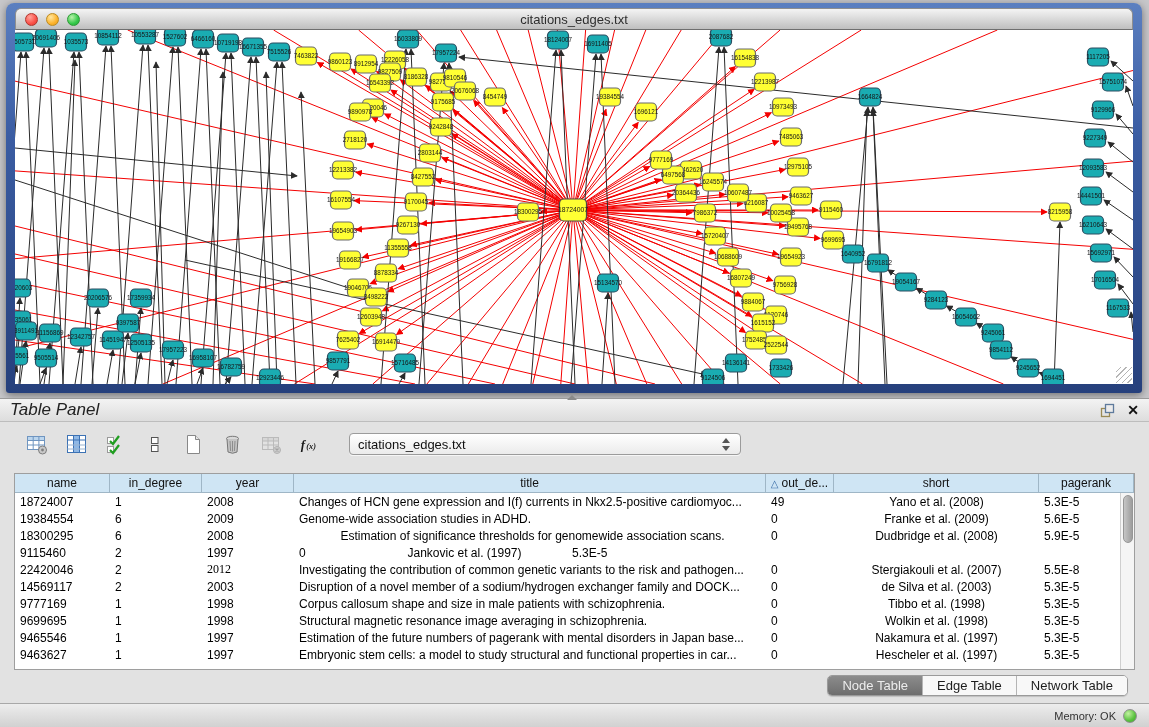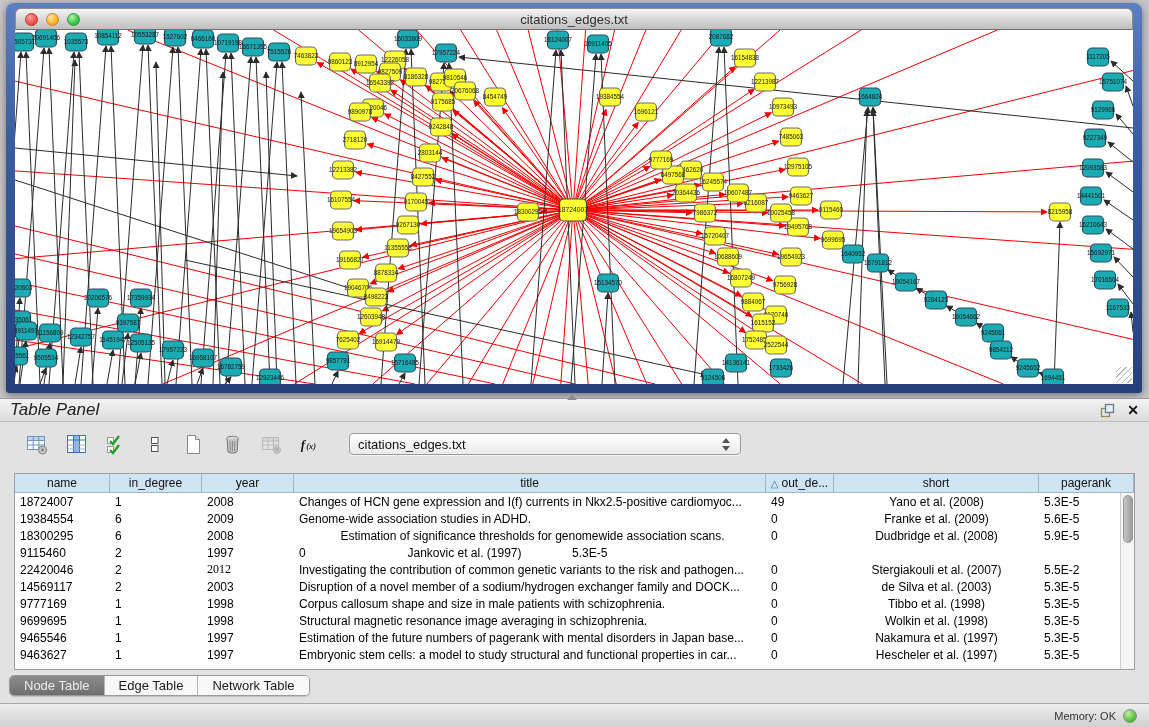--- a/index.html
+++ b/index.html
@@ -58,21 +58,21 @@
     font-size:12px; color:#111; white-space:nowrap; overflow:hidden; }
   .th .sort { color:#3a6ea8; margin-right:3px; font-size:10px; }
   .tbody { flex:1; position:relative; overflow:hidden; background:#fff; padding-right:14px; }
   .tr { display:flex; height:17px; align-items:center; font-size:12px; color:#000; }
   .td { padding-left:5px; white-space:nowrap; overflow:hidden; flex:none; }
   .td.center { text-align:center; padding-left:0; }
   .vscroll { position:absolute; right:0; top:19px; bottom:0; width:14px; background:#f5f5f5; border-left:1px solid #cfcfcf; }
   .vthumb { position:absolute; top:2px; left:1.5px; width:10px; height:48px; border-radius:5px;
     background:linear-gradient(90deg,#c6c6c6,#9d9d9d); border:1px solid #969696; }
 
-  .tabs-row { position:absolute; bottom:7px; left:0; right:12px; display:flex; justify-content:flex-start; }
+  .tabs-row { position:absolute; bottom:7px; left:0; right:12px; display:flex; justify-content:flex-end; }
   .tabs { display:flex; border:1px solid #9a9a9a; border-radius:5px; overflow:hidden;
     background:#fbfbfb; height:21px; box-shadow:0 1px 1px rgba(0,0,0,.15); }
   .tab { padding:0 14px; display:flex; align-items:center; font-size:13px; color:#1c1c1c; border-right:1px solid #b5b5b5; background:#f8f8f8; }
   .tab:last-child { border-right:none; }
   .tab.active { background:linear-gradient(#8c8c8c,#6e6e6e); color:#ededed; }
 
   .status-bar { position:absolute; left:0; bottom:0; width:1149px; height:24px;
     background:linear-gradient(#ededed,#d1d1d1); border-top:1px solid #a8a8a8;
     display:flex; align-items:center; justify-content:flex-end; padding:0 12px; gap:7px; }
   .mem-label { font-size:11px; color:#333; }
@@ -918,21 +918,21 @@
             <div class="td center" style="width: 205px;">Jankovic et al. (1997)</div>
             <div class="td" style="flex: 1 1 0%;">5.3E-5</div>
           </div>
           <div class="tr">
             <div class="td" style="width: 95px;">22420046</div>
             <div class="td" style="width: 92px;">2</div>
             <div class="td" style="width: 92px; font-family: Liberation Serif, serif;">2012</div>
             <div class="td" style="width: 472px;">Investigating the contribution of common genetic variants to the risk and pathogen...</div>
             <div class="td" style="width: 68px;">0</div>
             <div class="td center" style="width: 205px;">Stergiakouli et al. (2007)</div>
-            <div class="td" style="flex: 1 1 0%;">5.5E-2</div>
+            <div class="td" style="flex: 1 1 0%;">5.5E-8</div>
           </div>
           <div class="tr">
             <div class="td" style="width: 95px;">14569117</div>
             <div class="td" style="width: 92px;">2</div>
             <div class="td" style="width: 92px;">2003</div>
             <div class="td" style="width: 472px;">Disruption of a novel member of a sodium/hydrogen exchanger family and DOCK...</div>
             <div class="td" style="width: 68px;">0</div>
             <div class="td center" style="width: 205px;">de Silva et al. (2003)</div>
             <div class="td" style="flex: 1 1 0%;">5.3E-5</div>
           </div>

